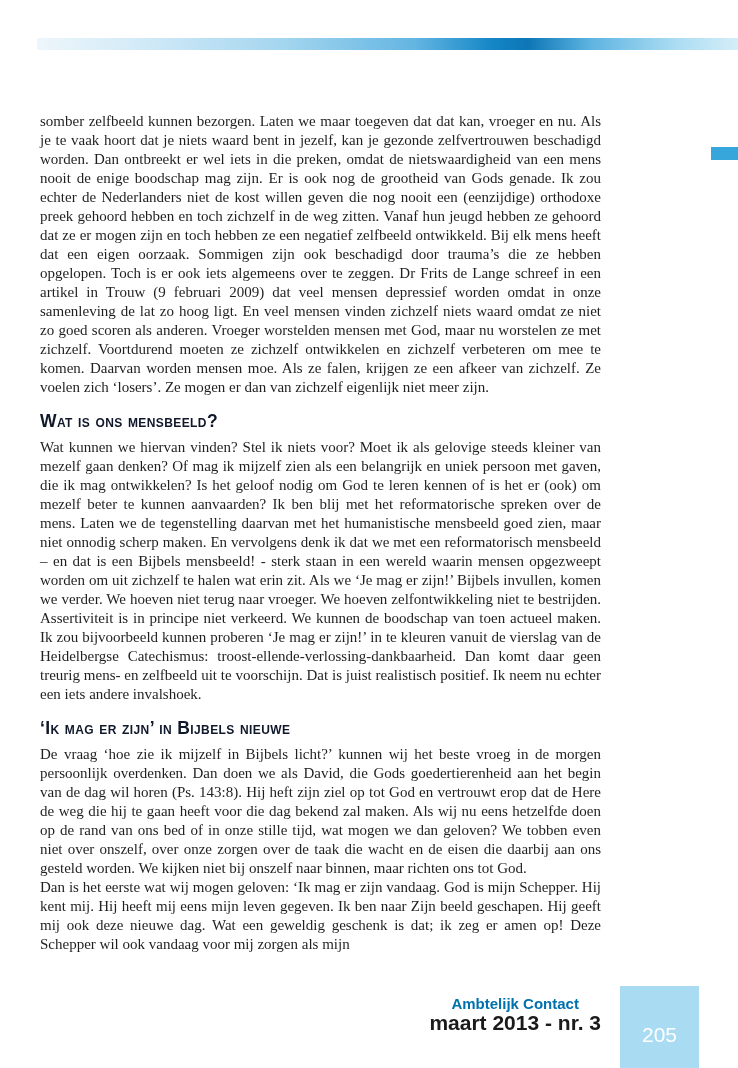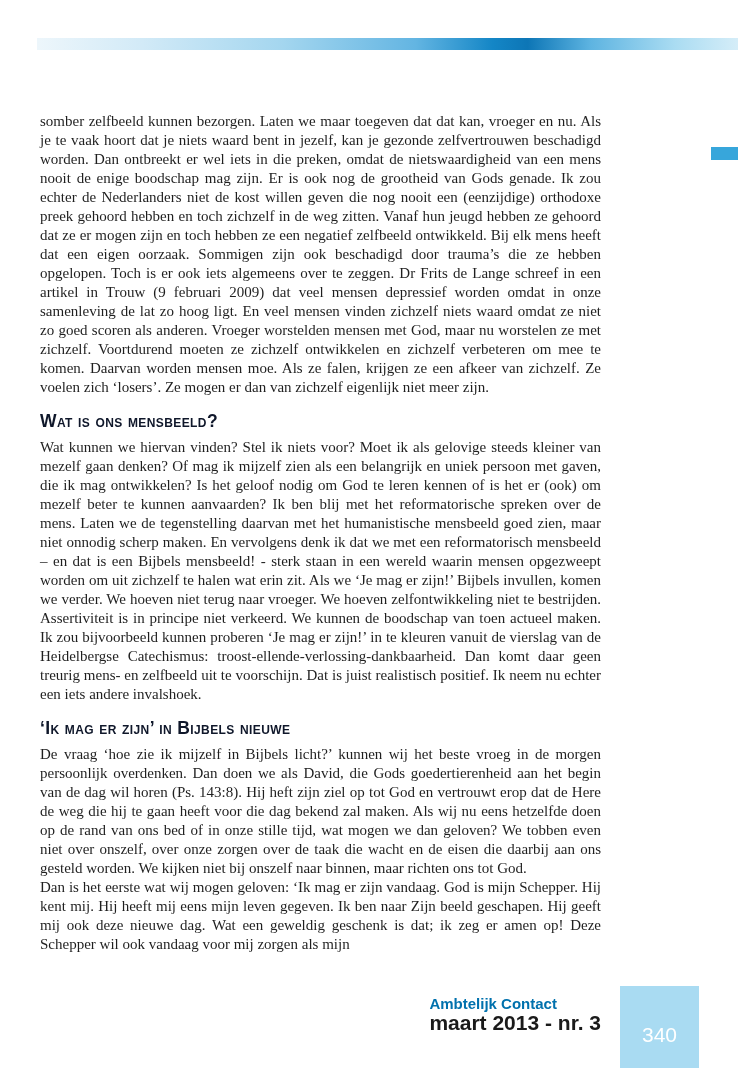--- a/index.html
+++ b/index.html
@@ -45,21 +45,21 @@
     letter-spacing:0.4px;
     color:#0f172a;
     margin:15px 0 7px 0;
     text-align:left;
   }
 
   
   .footer-meta {
     position:absolute;
     right:137px; top:994px;
-    text-align:left;
+    text-align:center;
     font-family:"Liberation Sans", sans-serif;
     line-height:19px;
   }
   .journal-title { color:#0071ad; font-weight:700; font-size:15px; }
   .issue-info    { color:#1a1a1a; font-weight:700; font-size:21px; }
 
   .page-box {
     position:absolute;
     right:39px; top:986px; bottom:0; width:79px;
     background:#a9dbf2;
@@ -94,17 +94,17 @@
     <p>Dan is het eerste wat wij mogen geloven: ‘Ik mag er zijn vandaag. God is mijn Schepper. Hij kent mij. Hij heeft mij eens mijn leven gegeven. Ik ben naar Zijn beeld geschapen. Hij geeft mij ook deze nieuwe dag. Wat een geweldig geschenk is dat; ik zeg er amen op! Deze Schepper wil ook vandaag voor mij zorgen als mijn</p>
   </main>
 
   <footer>
     <div class="footer-meta">
       <div class="journal-title">Ambtelijk Contact</div>
       <div class="issue-info">maart 2013 - nr. 3</div>
     </div>
 
     <div class="page-box">
-      <span class="page-number">340</span>
+      <span class="page-number">205</span>
     </div>
   </footer>
 
 </div>
 
 </body></html>

